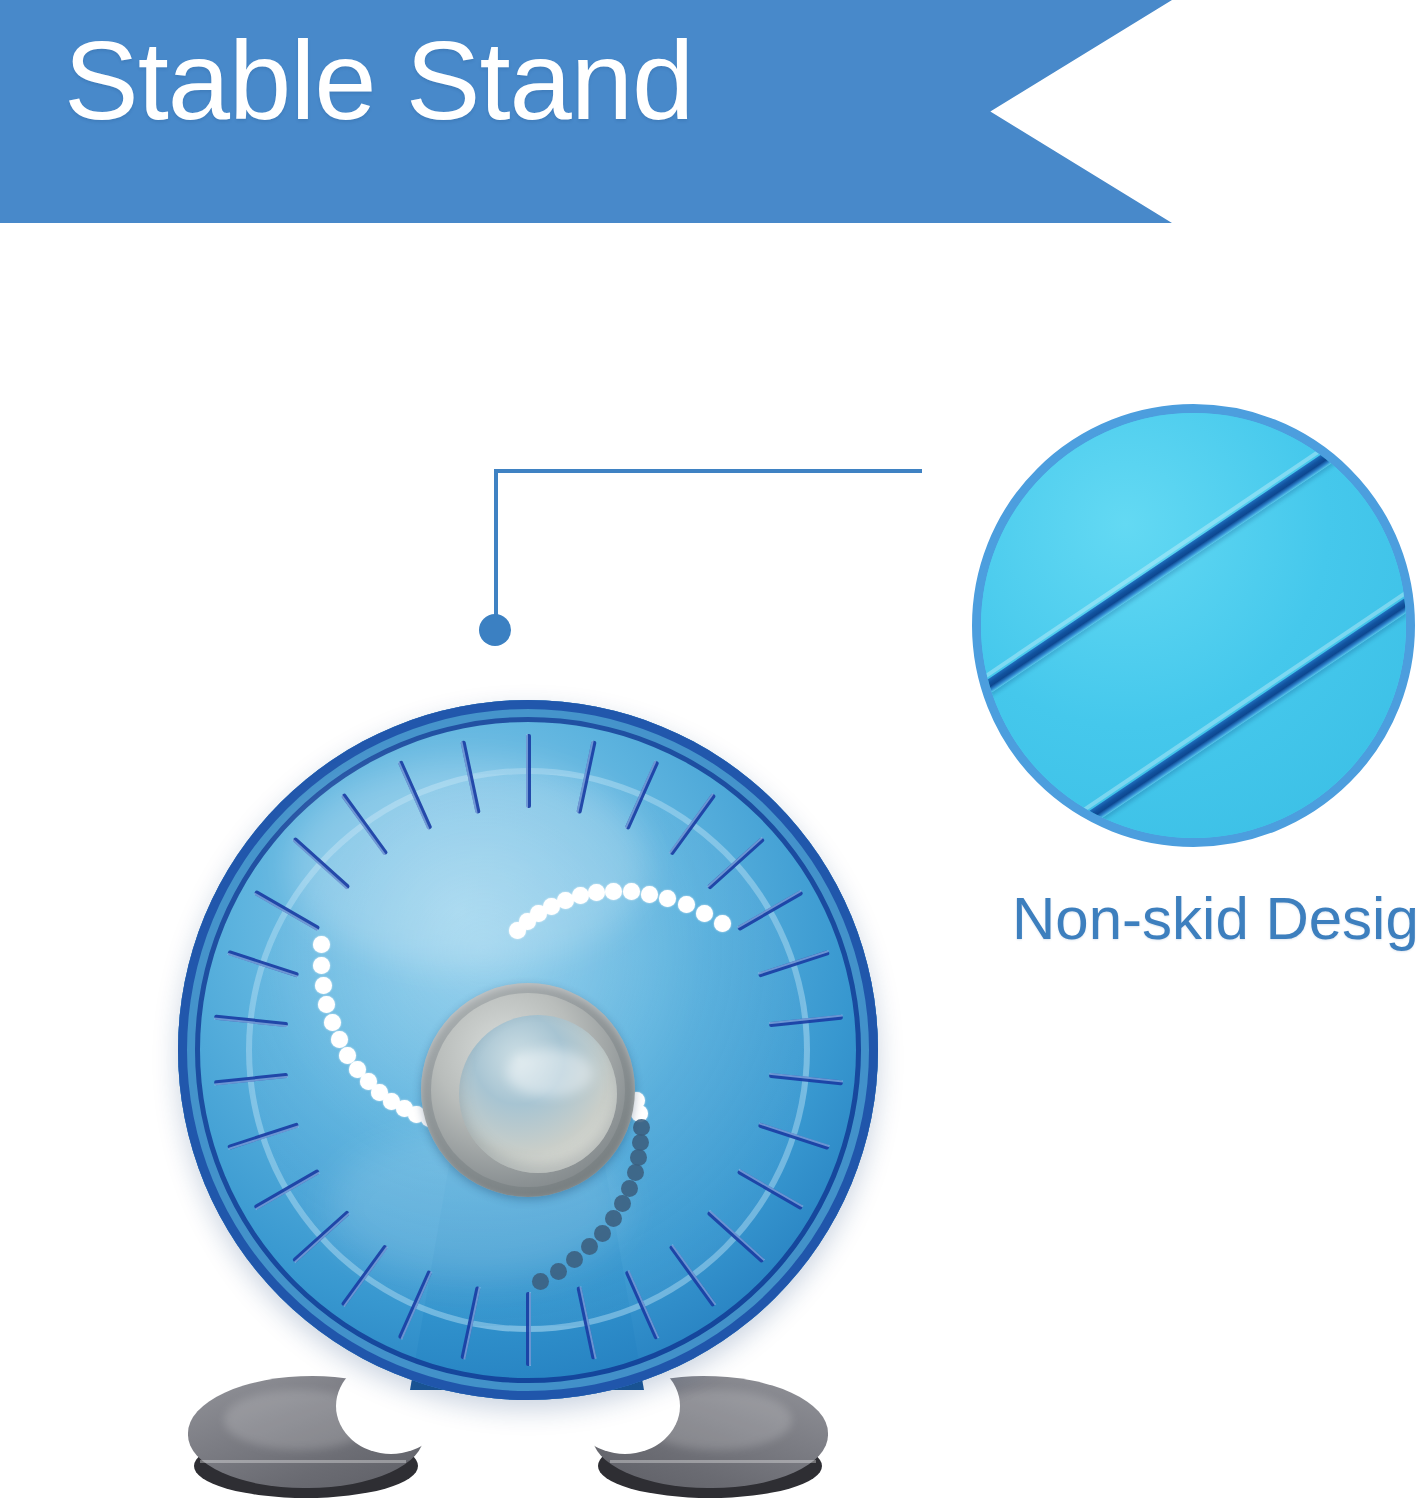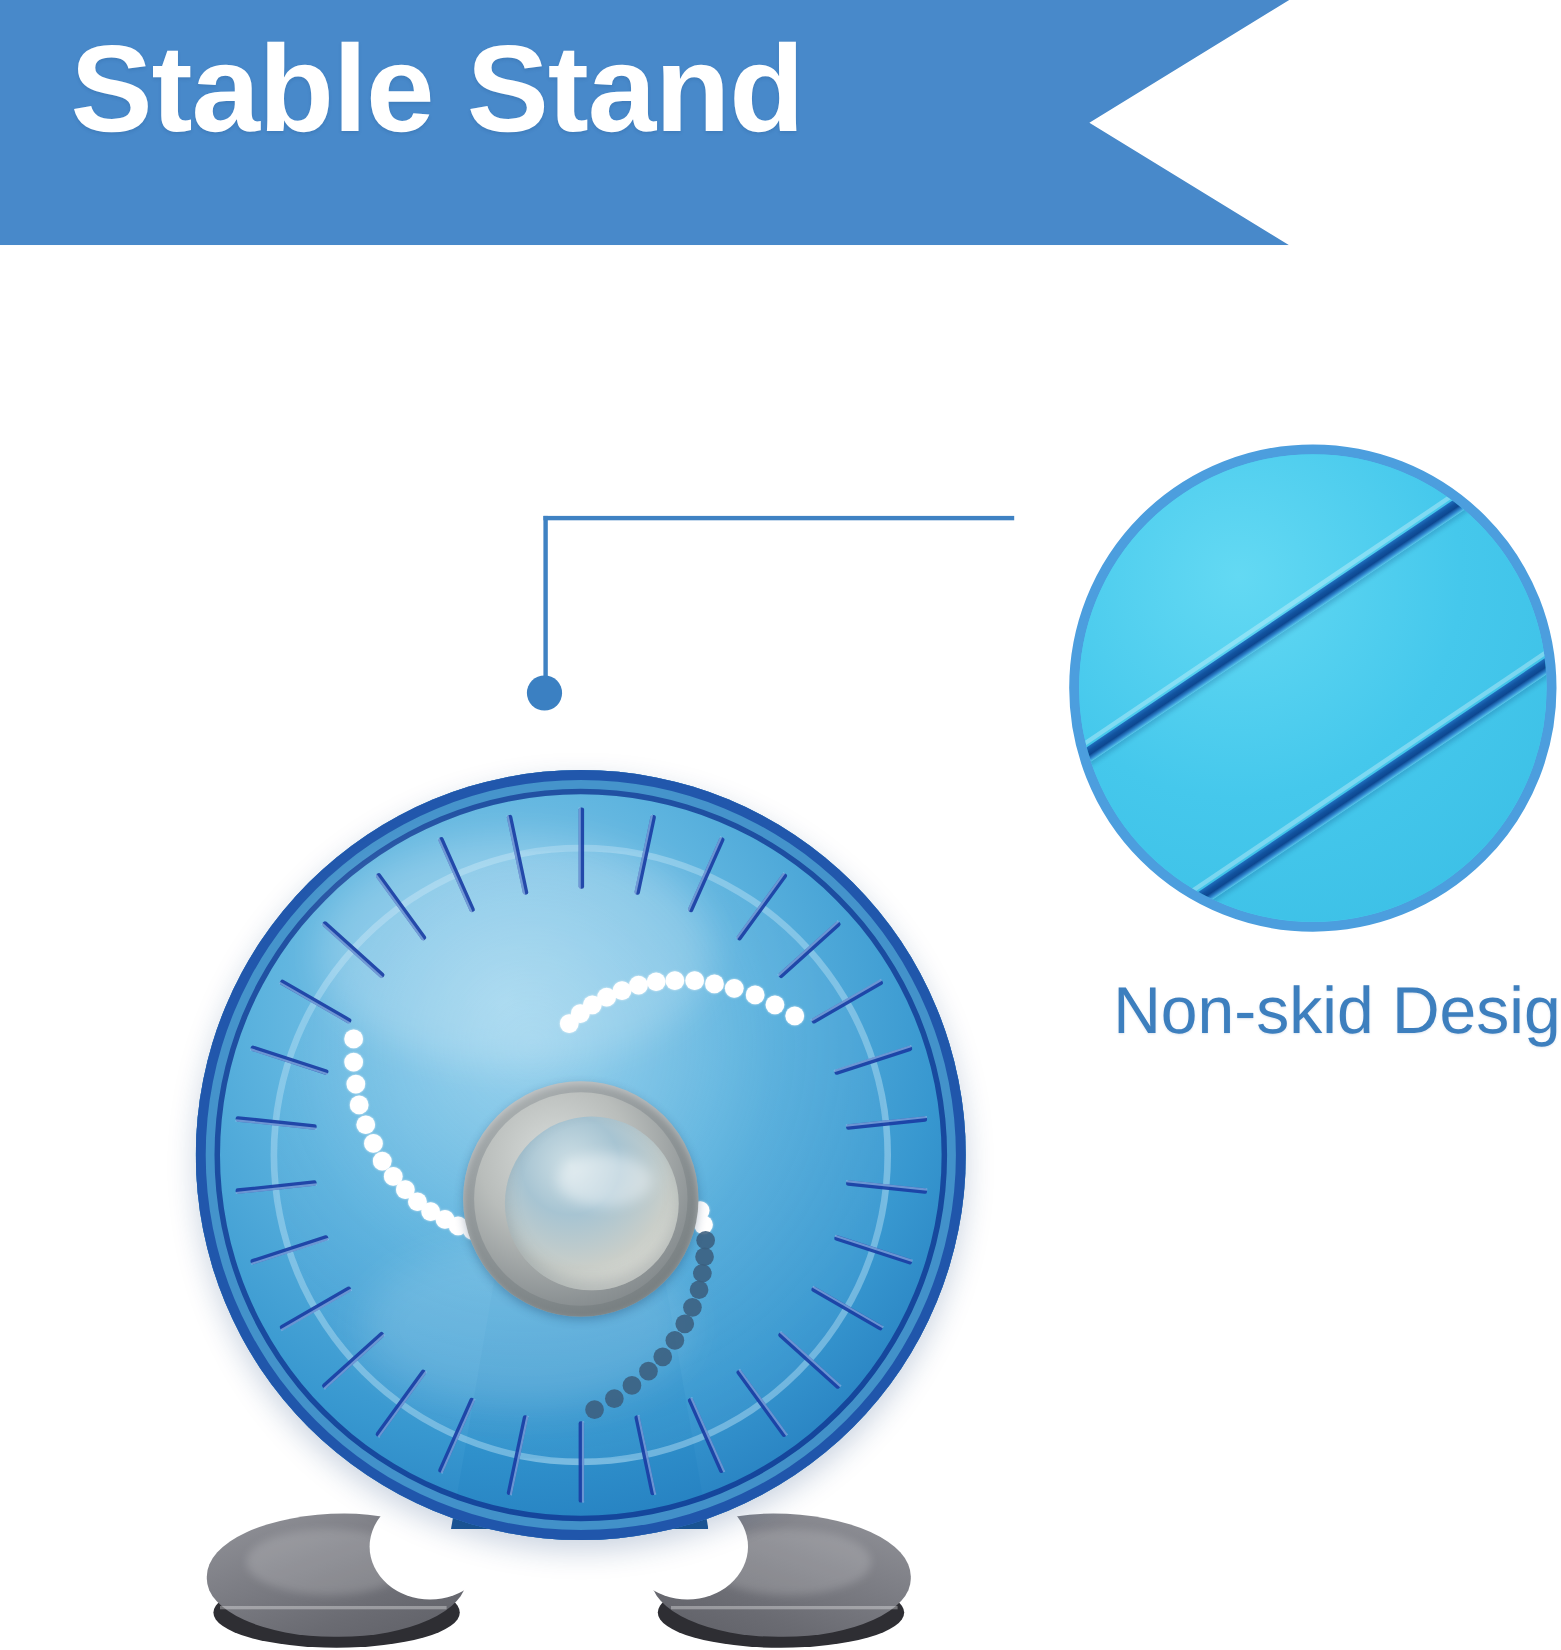--- a/index.html
+++ b/index.html
@@ -29,21 +29,21 @@
     background: #4889ca;
     -webkit-clip-path: polygon(0 0, 100% 0, 84.5% 50%, 100% 100%, 0 100%);
     clip-path: polygon(0 0, 100% 0, 84.5% 50%, 100% 100%, 0 100%);
   }
   #banner-title {
     position: absolute;
     left: 64px;
     top: 22px;
     font-size: 112px;
     line-height: 1.05;
-    font-weight: 700;
+    font-weight: 400;
     color: #ffffff;
     letter-spacing: -1px;
     white-space: nowrap;
     text-shadow: 0 2px 3px rgba(30,70,120,.18);
     text-align: right;
   }
 
   
   #leader-h {
     position: absolute;

